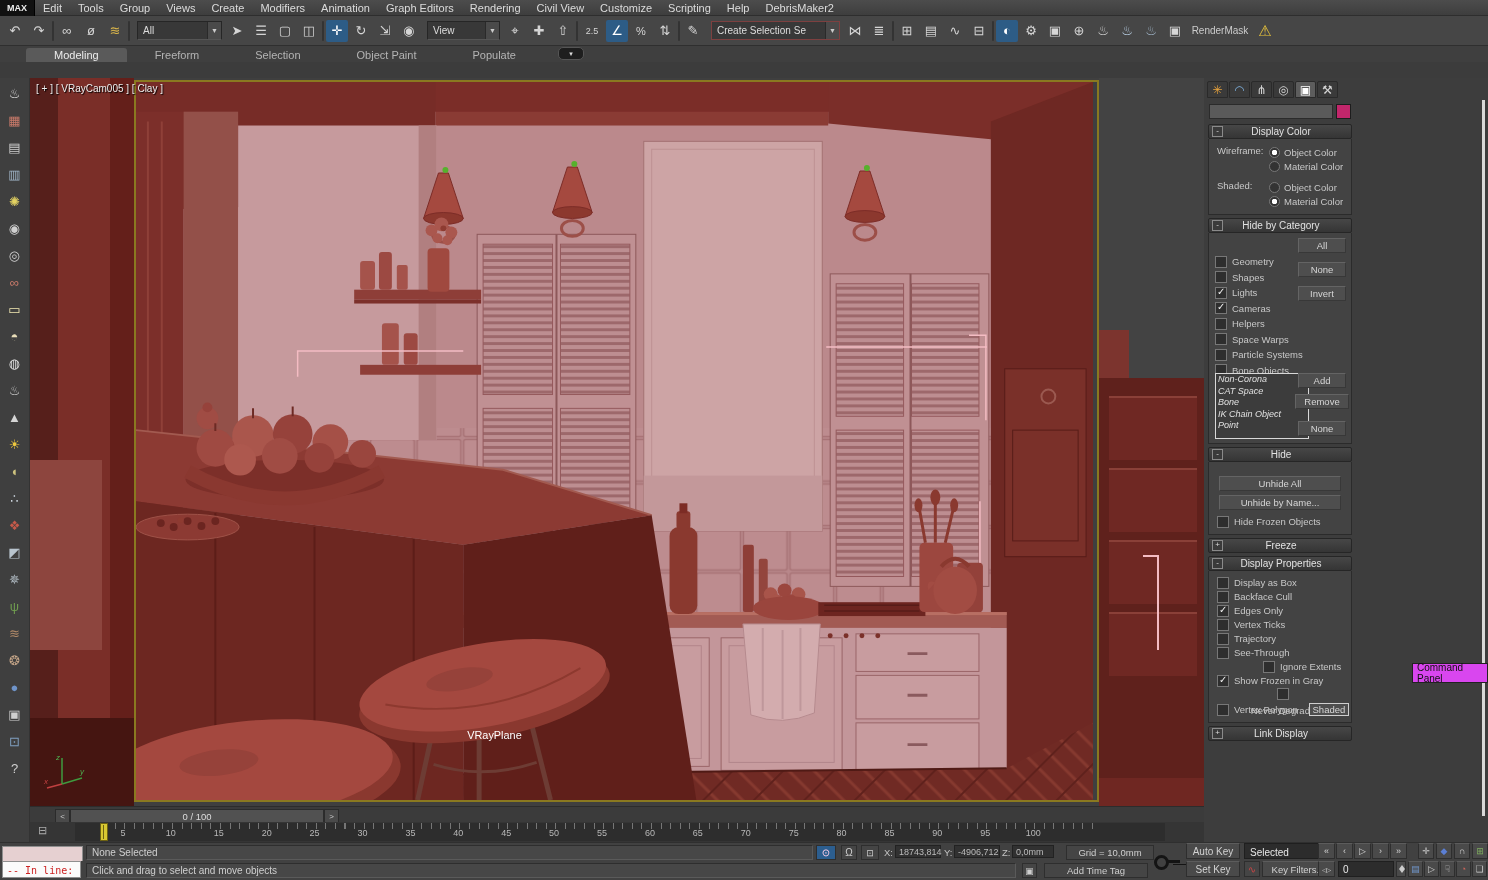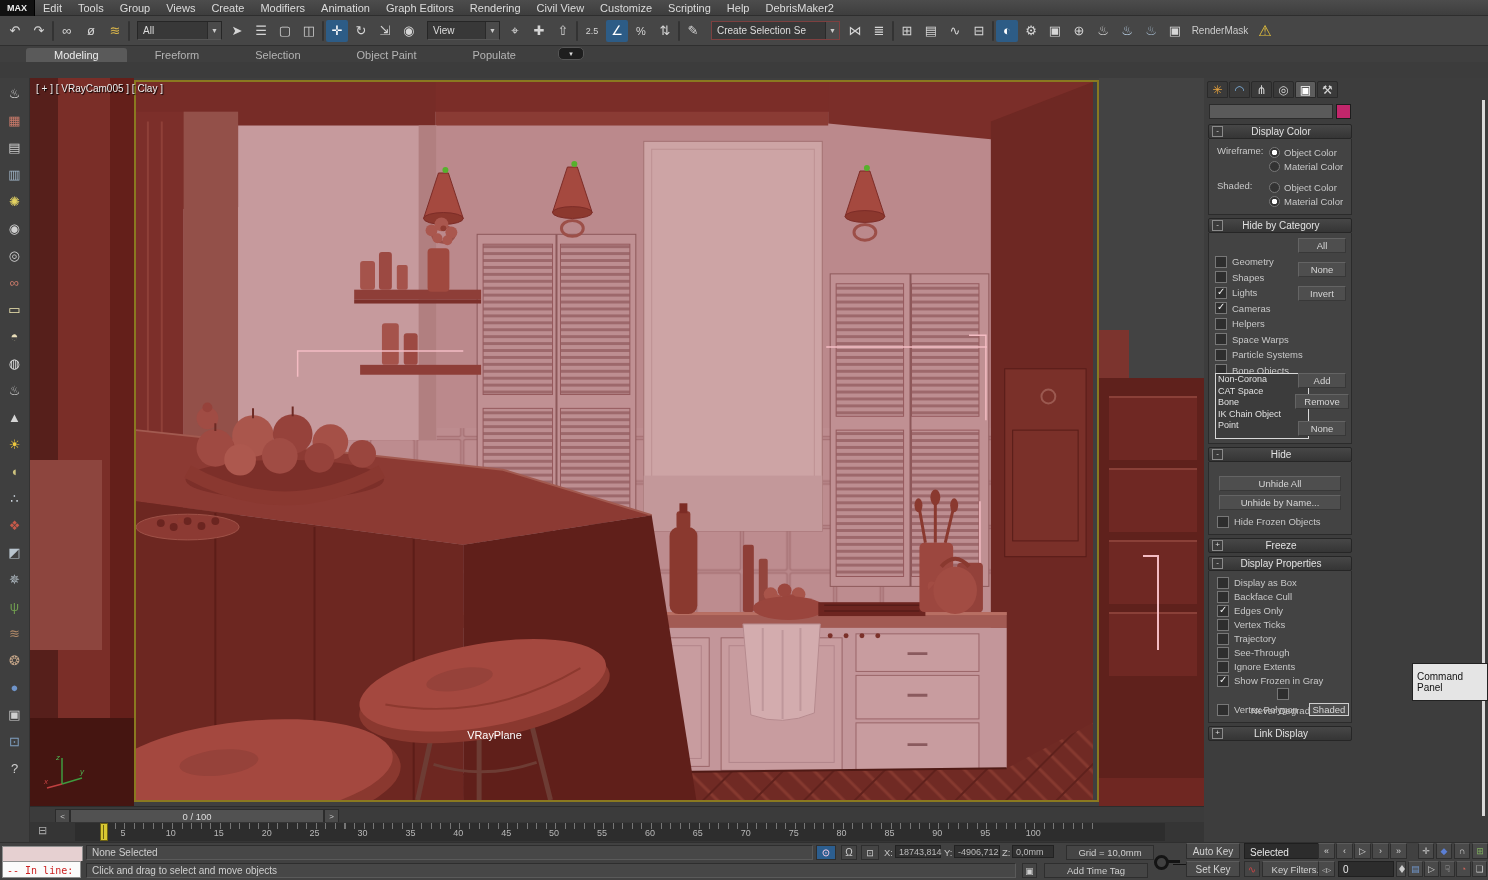--- a/index.html
+++ b/index.html
@@ -92,25 +92,25 @@
   .rtitle{flex:1;text-align:center;margin-right:15px;}
   .rbody{background:#434343;border:1px solid #2b2b2b;border-top:none;position:relative;font-size:9.5px;color:#c8c8c8;}
   .cbrow{display:flex;align-items:center;gap:5px;height:15.5px;}
   .cb{width:10px;height:10px;background:#2e2e2e;border:1px solid #777;box-sizing:content-box;flex:none;position:relative;}
   .cb.checked::after{content:"✓";position:absolute;left:1px;top:-2px;color:#f0f0f0;font-size:10px;}
   .rad{width:9px;height:9px;border-radius:50%;background:#333;border:1px solid #777;flex:none;}
   .rad.checked{background:radial-gradient(circle at 50% 50%, #fff 0 2.5px, #333 3px);}
   .btn{background:#4e4e4e;border:1px solid #383838;border-top-color:#646464;border-left-color:#646464;color:#d6d6d6;font-size:9.5px;display:flex;align-items:center;justify-content:center;box-sizing:border-box;}
   .hb-btn{width:48px;height:15px;margin-bottom:9px;}
   .hide-btn{width:122px;height:15px;margin:0 auto 4px auto;}
-  .listbox{position:absolute;left:6px;top:140px;width:92px;height:64px;background:#3c3c3c;border:1px solid #d8d8d8;overflow:hidden;}
+  .listbox{position:absolute;left:6px;top:140px;width:92px;height:64px;background:#3c3c3c;border:1px solid #d8d8d8;overflow:hidden;font-style:italic;}
   .listbox div{font-size:9px;color:#e0e0e0;line-height:11.5px;padding-left:2px;white-space:nowrap;}
   .radiorow{display:flex;align-items:center;gap:4px;height:14px;}
   .cpscroll{position:absolute;left:278px;top:22px;width:3px;height:716px;background:#d9d9d9;}
-  .tooltip{position:absolute;left:1412px;top:663px;height:14px;background:#e5e5e5;border:1px solid #222;color:#111;font-size:10px;display:flex;align-items:center;padding:11px 4px;z-index:20;}
+  .tooltip{position:absolute;left:1412px;top:663px;height:14px;background:#d946ef;border:1px solid #222;color:#111;font-size:10px;display:flex;align-items:center;padding:2px 4px;z-index:20;}
 </style>
 </head>
 <body>
 
 <div id="app" data-name="3ds-max-window">
 
   <div class="menubar" data-name="menubar">
     <div class="maxlogo" data-name="max-logo-button">MAX</div>
     <div style="display:flex;">
 
@@ -730,21 +730,21 @@
                 <span>Vertex Ticks</span>
               </div>
               <div class="cbrow" style="height:14px;" data-name="item">
                 <span class="cb" data-name="checkbox"></span>
                 <span>Trajectory</span>
               </div>
               <div class="cbrow" style="height:14px;" data-name="item">
                 <span class="cb" data-name="checkbox"></span>
                 <span>See-Through</span>
               </div>
-              <div class="cbrow" style="height:14px;" data-name="item">
+              <div class="cbrow" style="height:14px;margin-left:46px;" data-name="item">
                 <span class="cb" data-name="checkbox"></span>
                 <span>Ignore Extents</span>
               </div>
               <div class="cbrow" style="height:14px;" data-name="item">
                 <span class="cb checked" data-name="checkbox"></span>
                 <span>Show Frozen in Gray</span>
               </div>
               <div class="cbrow" style="height:14px;flex-direction:column;" data-name="item">
                 <span class="cb" data-name="checkbox"></span>
                 <span>Never Degrade</span>

